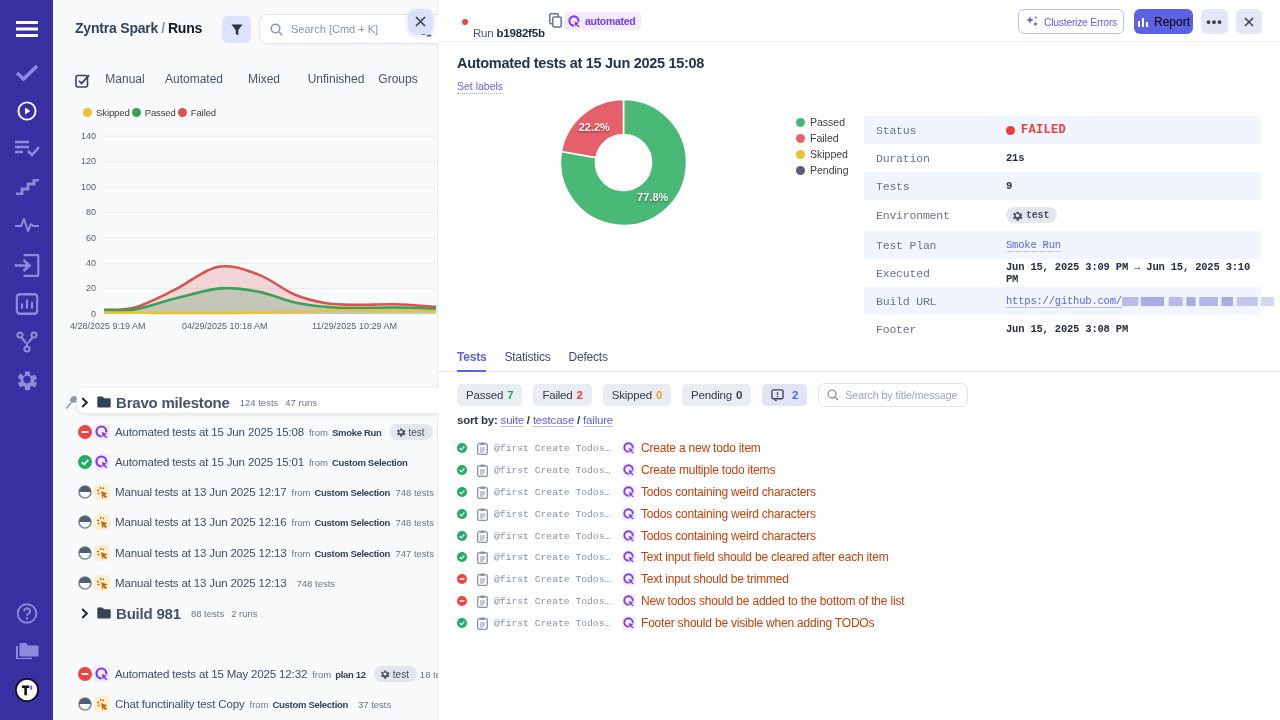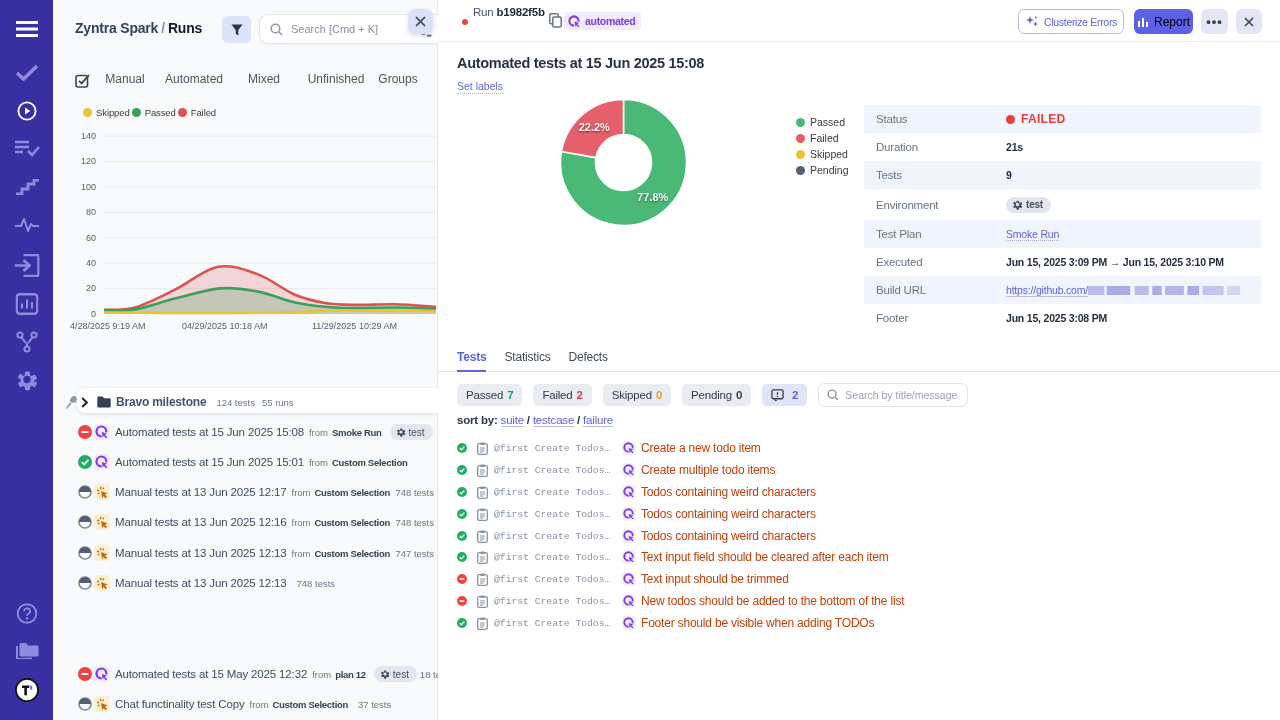--- a/index.html
+++ b/index.html
@@ -30,44 +30,44 @@
 
 .runrow { position:absolute; left:0; width:384px; height:30px; display:flex; align-items:center; }
 .runrow .st { flex:none; margin-left:25px; width:14px; height:14px; }
 .runrow .ty { flex:none; margin-left:2px; width:16px; height:16px; border-radius:4px; display:flex; align-items:center; justify-content:center; }
 .runrow .nm { margin-left:5px; font-size:11.5px; color:#3f4d63; font-weight:500; white-space:nowrap; letter-spacing:-.15px; }
 .runrow .frm { margin-left:5px; font-size:9.5px; color:#6a7687; white-space:nowrap; }
 .runrow .frmb { margin-left:4px; font-size:9.5px; font-weight:bold; color:#344256; white-space:nowrap; letter-spacing:-.3px; }
 .runrow .cnt { margin-left:10px; font-size:9.5px; color:#6a7687; white-space:nowrap; }
 .chip { display:inline-flex; align-items:center; background:#e3e6ec; border-radius:10px; height:16px; padding:0 8px 0 6px; font-size:10px; color:#475063; margin-left:8px; }
 .chip svg { margin-right:3px; }
-.folderrow .nm { font-size:12px; color:#45536a; font-weight:bold; letter-spacing:-.2px; }
+.folderrow .nm { font-size:15px; color:#45536a; font-weight:bold; letter-spacing:-.2px; }
 .selcard { position:absolute; left:24px; top:1px; right:-1px; height:25px; background:#fff; border-radius:8px 0 0 8px; box-shadow:0 1px 4px rgba(25,35,70,.13); }
 
 #main { position:absolute; left:438px; top:0; width:842px; height:720px; background:#fff; }
 #topbar { position:absolute; left:0; top:0; width:842px; height:42px; border-bottom:1px solid #eceef2; }
 .rundot { position:absolute; left:24px; top:19px; width:6px; height:6px; background:#ee4444; border-radius:50%; }
-.runlab { position:absolute; left:35px; top:6px; font-size:11.5px; color:#4a5568; letter-spacing:-.2px; }
+.runlab { position:absolute; left:35px; top:27px; font-size:11.5px; color:#4a5568; letter-spacing:-.2px; }
 .runlab b { color:#1f2937; }
 .copyic { position:absolute; left:111px; top:13px; }
 .autochip { position:absolute; left:126px; top:12px; height:18px; background:#f3ecfe; border-radius:4px; display:flex; align-items:center; padding:0 6px 0 4px; color:#7c3aed; font-size:10.5px; font-weight:600; letter-spacing:-.3px; }
 .autochip svg { margin-right:4px; }
 .btn { position:absolute; top:9px; height:25px; white-space:nowrap; border-radius:6px; display:flex; align-items:center; justify-content:center; font-size:12.5px; }
 .btn.cl { left:580px; width:106px; background:#fff; border:1px solid #b9bdf2; color:#5f63e2; font-weight:500; font-size:10.5px; letter-spacing:-.3px; }
 .btn.rp { left:696px; width:59px; background:#5d61e4; color:#000000; font-weight:500; font-size:12px; }
 .btn.dots { left:763px; width:27px; background:#e2e6f6; color:#374151; letter-spacing:1px; font-weight:bold; font-size:13px; }
 .btn.xx { left:798px; width:26px; background:#e2e6f6; }
 h1.runtitle { position:absolute; left:19px; top:55px; font-size:14.5px; font-weight:bold; color:#273345; letter-spacing:-.3px; }
 .setlabels { position:absolute; left:19px; top:80px; font-size:10.5px; color:#6266e8; border-bottom:1px dotted #a9abef; padding-bottom:1px; }
 
 #donut { position:absolute; left:122px; top:99px; }
 .dleg { position:absolute; left:358px; top:114px; font-size:10.5px; color:#3c3c3c; }
 .dleg div { height:16px; display:flex; align-items:center; }
 .dleg i { width:9px; height:9px; border-radius:50%; margin-right:5px; }
-#infotable { position:absolute; left:426px; top:105px; width:397px; font-size:12.5px; }
+#infotable { position:absolute; left:426px; top:116px; width:397px; font-size:12.5px;font-family:Liberation Mono, monospace; }
 #infotable .row { display:flex; align-items:center; height:28px; }
 #infotable .row.alt { background:#f1f5fd; }
 #infotable .lab { width:142px; flex:none; padding-left:12px; color:#68748a; font-size:11.5px; letter-spacing:-.2px; }
 #infotable .val { color:#252f3f; font-weight:bold; font-size:10.5px; letter-spacing:-.2px; }
 
 .ttabs { position:absolute; left:19px; top:350px; display:flex; font-size:12px; color:#414c5e; letter-spacing:-.2px; }
 .ttabs .a { color:#5f63e2; font-weight:600; }
 .tborder { position:absolute; left:0px; top:371px; width:842px; height:1px; background:#e3e6ea; }
 .tunder { position:absolute; left:19px; top:369.5px; width:29px; height:2px; background:#5f63e2; }
 .fchips { position:absolute; left:19px; top:383px; display:flex; align-items:center; }
@@ -219,21 +219,21 @@
           <path d="M7.2 0.8 a2.6 2.6 0 0 1 3.7 3.7 l0.9 0.9 -1.4 1.4 -0.9-0.9 a2.6 2.6 0 0 1 -3.7-3.7z M5.2 6.2 l1.3 1.3 -4.3 5 -1.2 0.2 0.2-1.2z" fill="#8d97a7"></path>
         </svg>
     <svg style="z-index:2; margin-left:28px; flex:none" width="7" height="11" viewBox="0 0 7 11">
           <path d="M1.2 1 L5.8 5.5 L1.2 10" stroke="#1c2430" stroke-width="1.9" fill="none"></path>
         </svg>
     <svg style="z-index:2; margin-left:9px" width="14" height="12" viewBox="0 0 14 12">
           <path d="M1.5 0.5 h4 l1.6 1.8 H12.5 a1.2 1.2 0 0 1 1.2 1.2 V10.3 a1.2 1.2 0 0 1 -1.2 1.2 H1.5 A1.2 1.2 0 0 1 0.3 10.3 V1.7 A1.2 1.2 0 0 1 1.5 0.5z" fill="#344256"></path>
         </svg>
     <span class="nm" style="z-index:2; margin-left:5px">Bravo milestone</span>
     <span class="cnt" style="z-index:2">124 tests</span>
-        <span class="cnt" style="z-index:2; margin-left:7px">55 runs</span>
+        <span class="cnt" style="z-index:2; margin-left:7px">47 runs</span>
   </div>
 
   <div class="runrow" style="top:417px">
     <svg class="st" viewBox="0 0 14 14">
           <circle cx="7" cy="7" r="7" fill="#ee4444"></circle>
           <rect x="3.4" y="6" width="7.2" height="2" rx="1" fill="#fff"></rect>
         </svg>
     <div class="ty" style="background:#f3ecfe">
           <svg width="14" height="14" viewBox="0 0 14 14">
             <circle cx="6.4" cy="6.4" r="4.9" stroke="#7c3aed" stroke-width="2.2" fill="none"></circle>
@@ -323,20 +323,31 @@
     <div class="ty" style="background:#fdf0d0">
           <svg width="13" height="13" viewBox="0 0 14 14">
             <path d="M5.5 5.5 l7 2.6 -3 1.2 2.4 2.4 -1.6 1.6 -2.4 -2.4 -1.2 2.8z" fill="#c2690f"></path>
             <path d="M4.8 1 l.5 2.2 M1.2 4.6 l2.2.5 M8.3 1.7 l-1 1.8 M1.8 8.6 l1.9-1" stroke="#c2690f" stroke-width="1.5" fill="none"></path>
           </svg>
         </div>
     <span class="nm">Manual tests at 13 Jun 2025 12:13</span>
     <span class="cnt">748 tests</span>
   </div>
 
+  <div class="runrow folderrow" style="top:598px">
+    <svg style="margin-left:28px; flex:none" width="7" height="11" viewBox="0 0 7 11">
+          <path d="M1.2 1 L5.8 5.5 L1.2 10" stroke="#1c2430" stroke-width="1.9" fill="none"></path>
+        </svg>
+    <svg style="margin-left:9px" width="14" height="12" viewBox="0 0 14 12">
+          <path d="M1.5 0.5 h4 l1.6 1.8 H12.5 a1.2 1.2 0 0 1 1.2 1.2 V10.3 a1.2 1.2 0 0 1 -1.2 1.2 H1.5 A1.2 1.2 0 0 1 0.3 10.3 V1.7 A1.2 1.2 0 0 1 1.5 0.5z" fill="#344256"></path>
+        </svg>
+    <span class="nm" style="margin-left:5px">Build 981</span>
+    <span class="cnt">88 tests</span>
+        <span class="cnt" style="margin-left:7px">2 runs</span>
+  </div>
 
 
   <div class="runrow" style="top:659px">
     <svg class="st" viewBox="0 0 14 14">
           <circle cx="7" cy="7" r="7" fill="#ee4444"></circle>
           <rect x="3.4" y="6" width="7.2" height="2" rx="1" fill="#fff"></rect>
         </svg>
     <div class="ty" style="background:#f3ecfe">
           <svg width="14" height="14" viewBox="0 0 14 14">
             <circle cx="6.4" cy="6.4" r="4.9" stroke="#7c3aed" stroke-width="2.2" fill="none"></circle>

